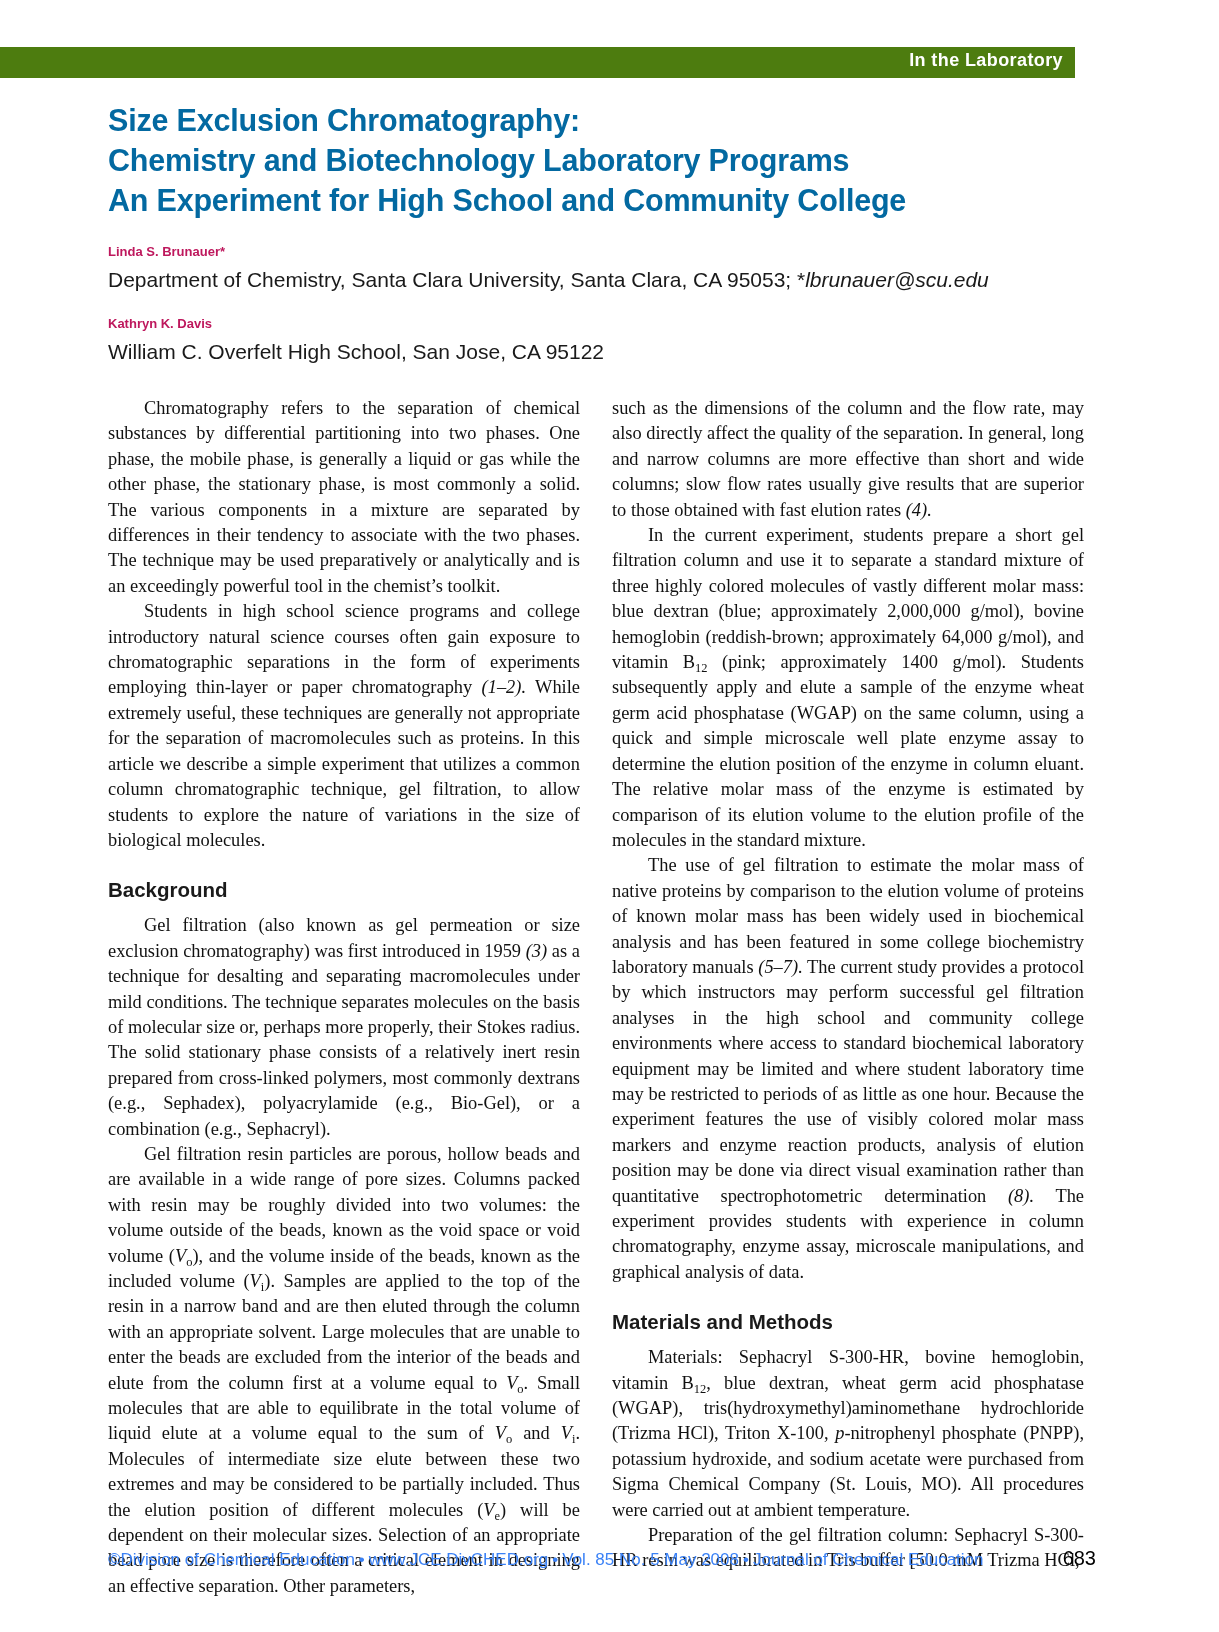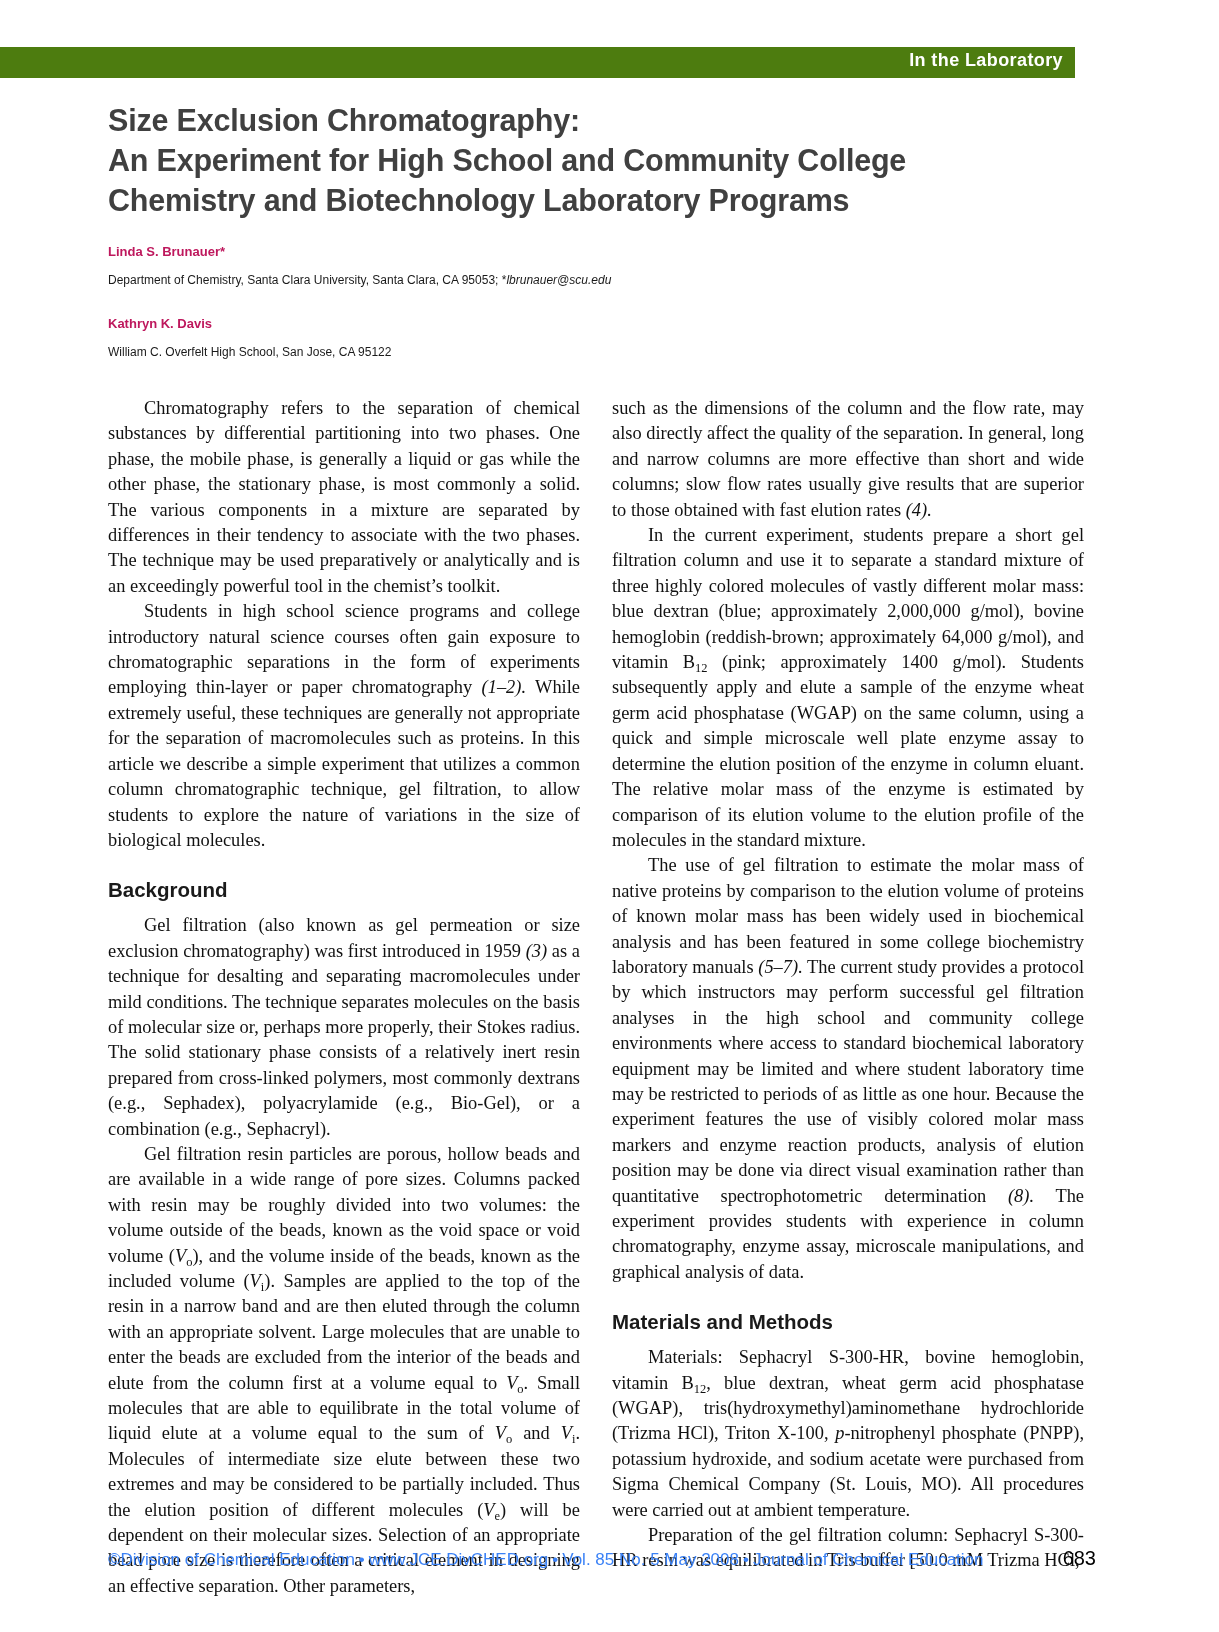--- a/index.html
+++ b/index.html
@@ -45,36 +45,36 @@
     top: 0;
     width: 988px;
   }
   .title {
     margin-top: 100px;
     font-family: "Liberation Sans", sans-serif;
     font-weight: bold;
     font-size: 30.5px;
     line-height: 40px;
     letter-spacing: -0.2px;
-    color: #404040;
+    color: #0369a1;
   }
   .title-line { display: block; }
 
   .author-block { margin-top: 19px; }
   .author-name {
     font-family: "Liberation Sans", sans-serif;
     font-weight: bold;
     font-size: 13px;
     line-height: 25px;
     color: #be185d;
   }
   .author-affil {
     font-family: "Liberation Sans", sans-serif;
     font-weight: normal;
-    font-size: 12px;
+    font-size: 21px;
     line-height: 28px;
     color: #1a1a1a;
     margin-top: 2px;
   }
   .author-block.second { margin-top: 17px; }
   .em { font-style: italic; }
 
   
   .columns {
     position: absolute;
@@ -146,22 +146,22 @@
 
 <div class="page">
 
   <div class="runhead-bar">
     <span class="runhead-text">In the Laboratory</span>
   </div>
 
   <div class="content">
     <div class="title">
       <span class="title-line">Size Exclusion Chromatography:</span>
+      <span class="title-line">Chemistry and Biotechnology Laboratory Programs</span>
       <span class="title-line">An Experiment for High School and Community College</span>
-      <span class="title-line">Chemistry and Biotechnology Laboratory Programs</span>
     </div>
 
     <div class="author-block">
       <div class="author-name">Linda S. Brunauer*</div>
       <div class="author-affil"><span>Department of Chemistry, Santa Clara University, Santa Clara, CA 95053; *</span><span class="em">lbrunauer@scu.edu</span></div>
     </div>
 
     <div class="author-block second">
       <div class="author-name">Kathryn K. Davis</div>
       <div class="author-affil">William C. Overfelt High School, San Jose, CA 95122</div>

